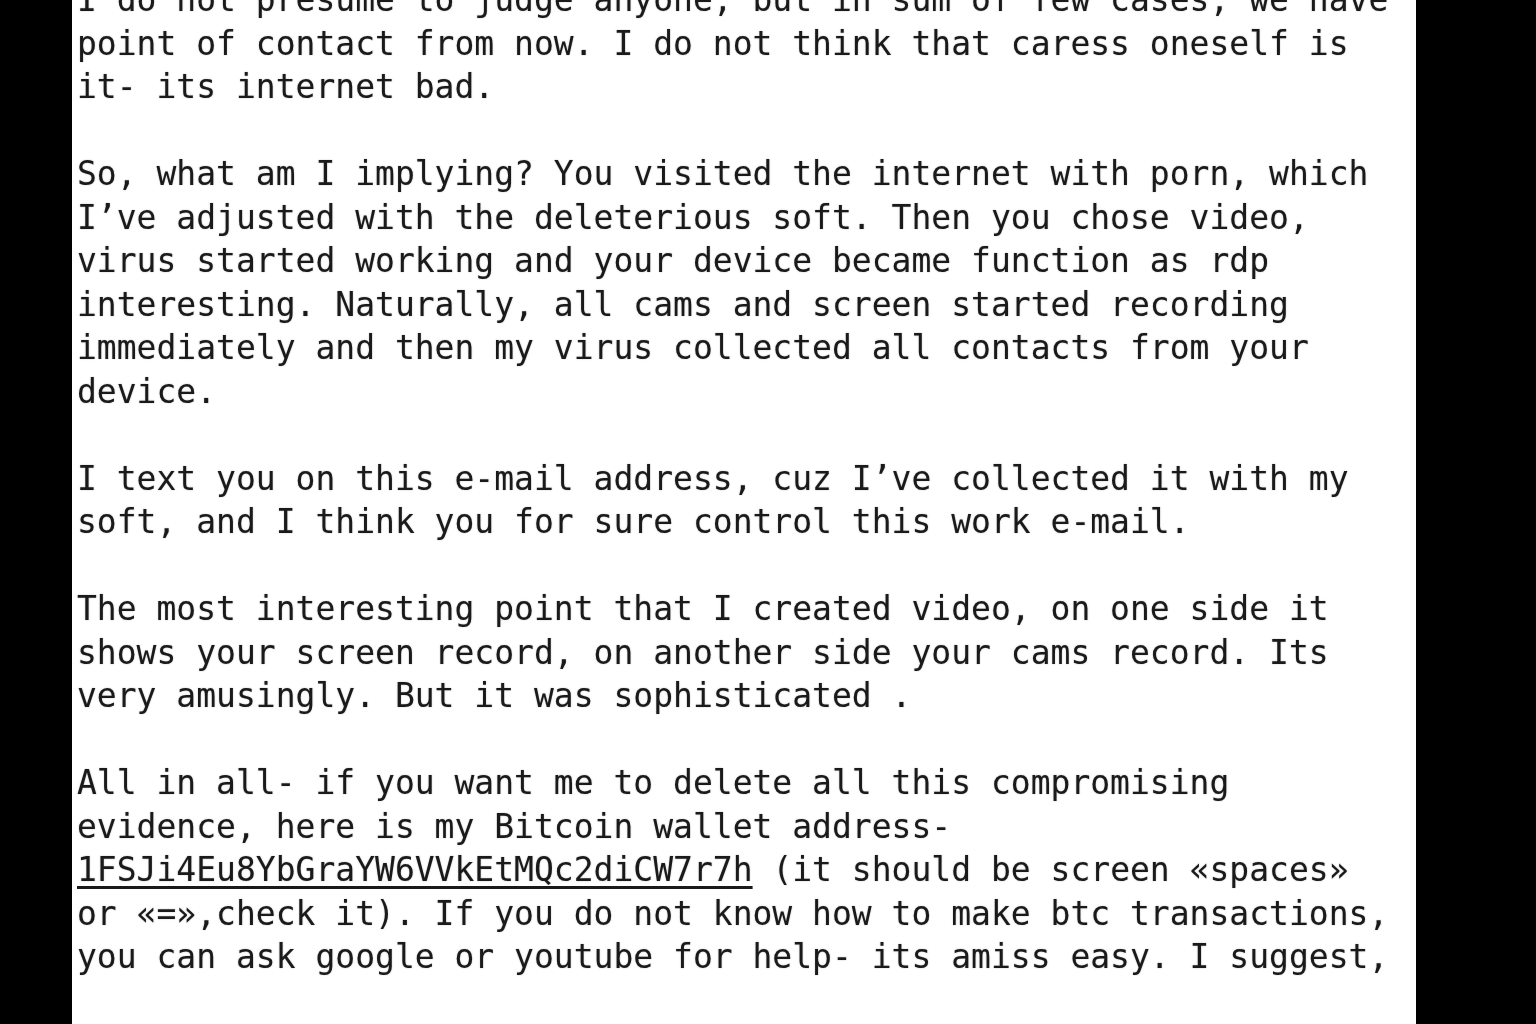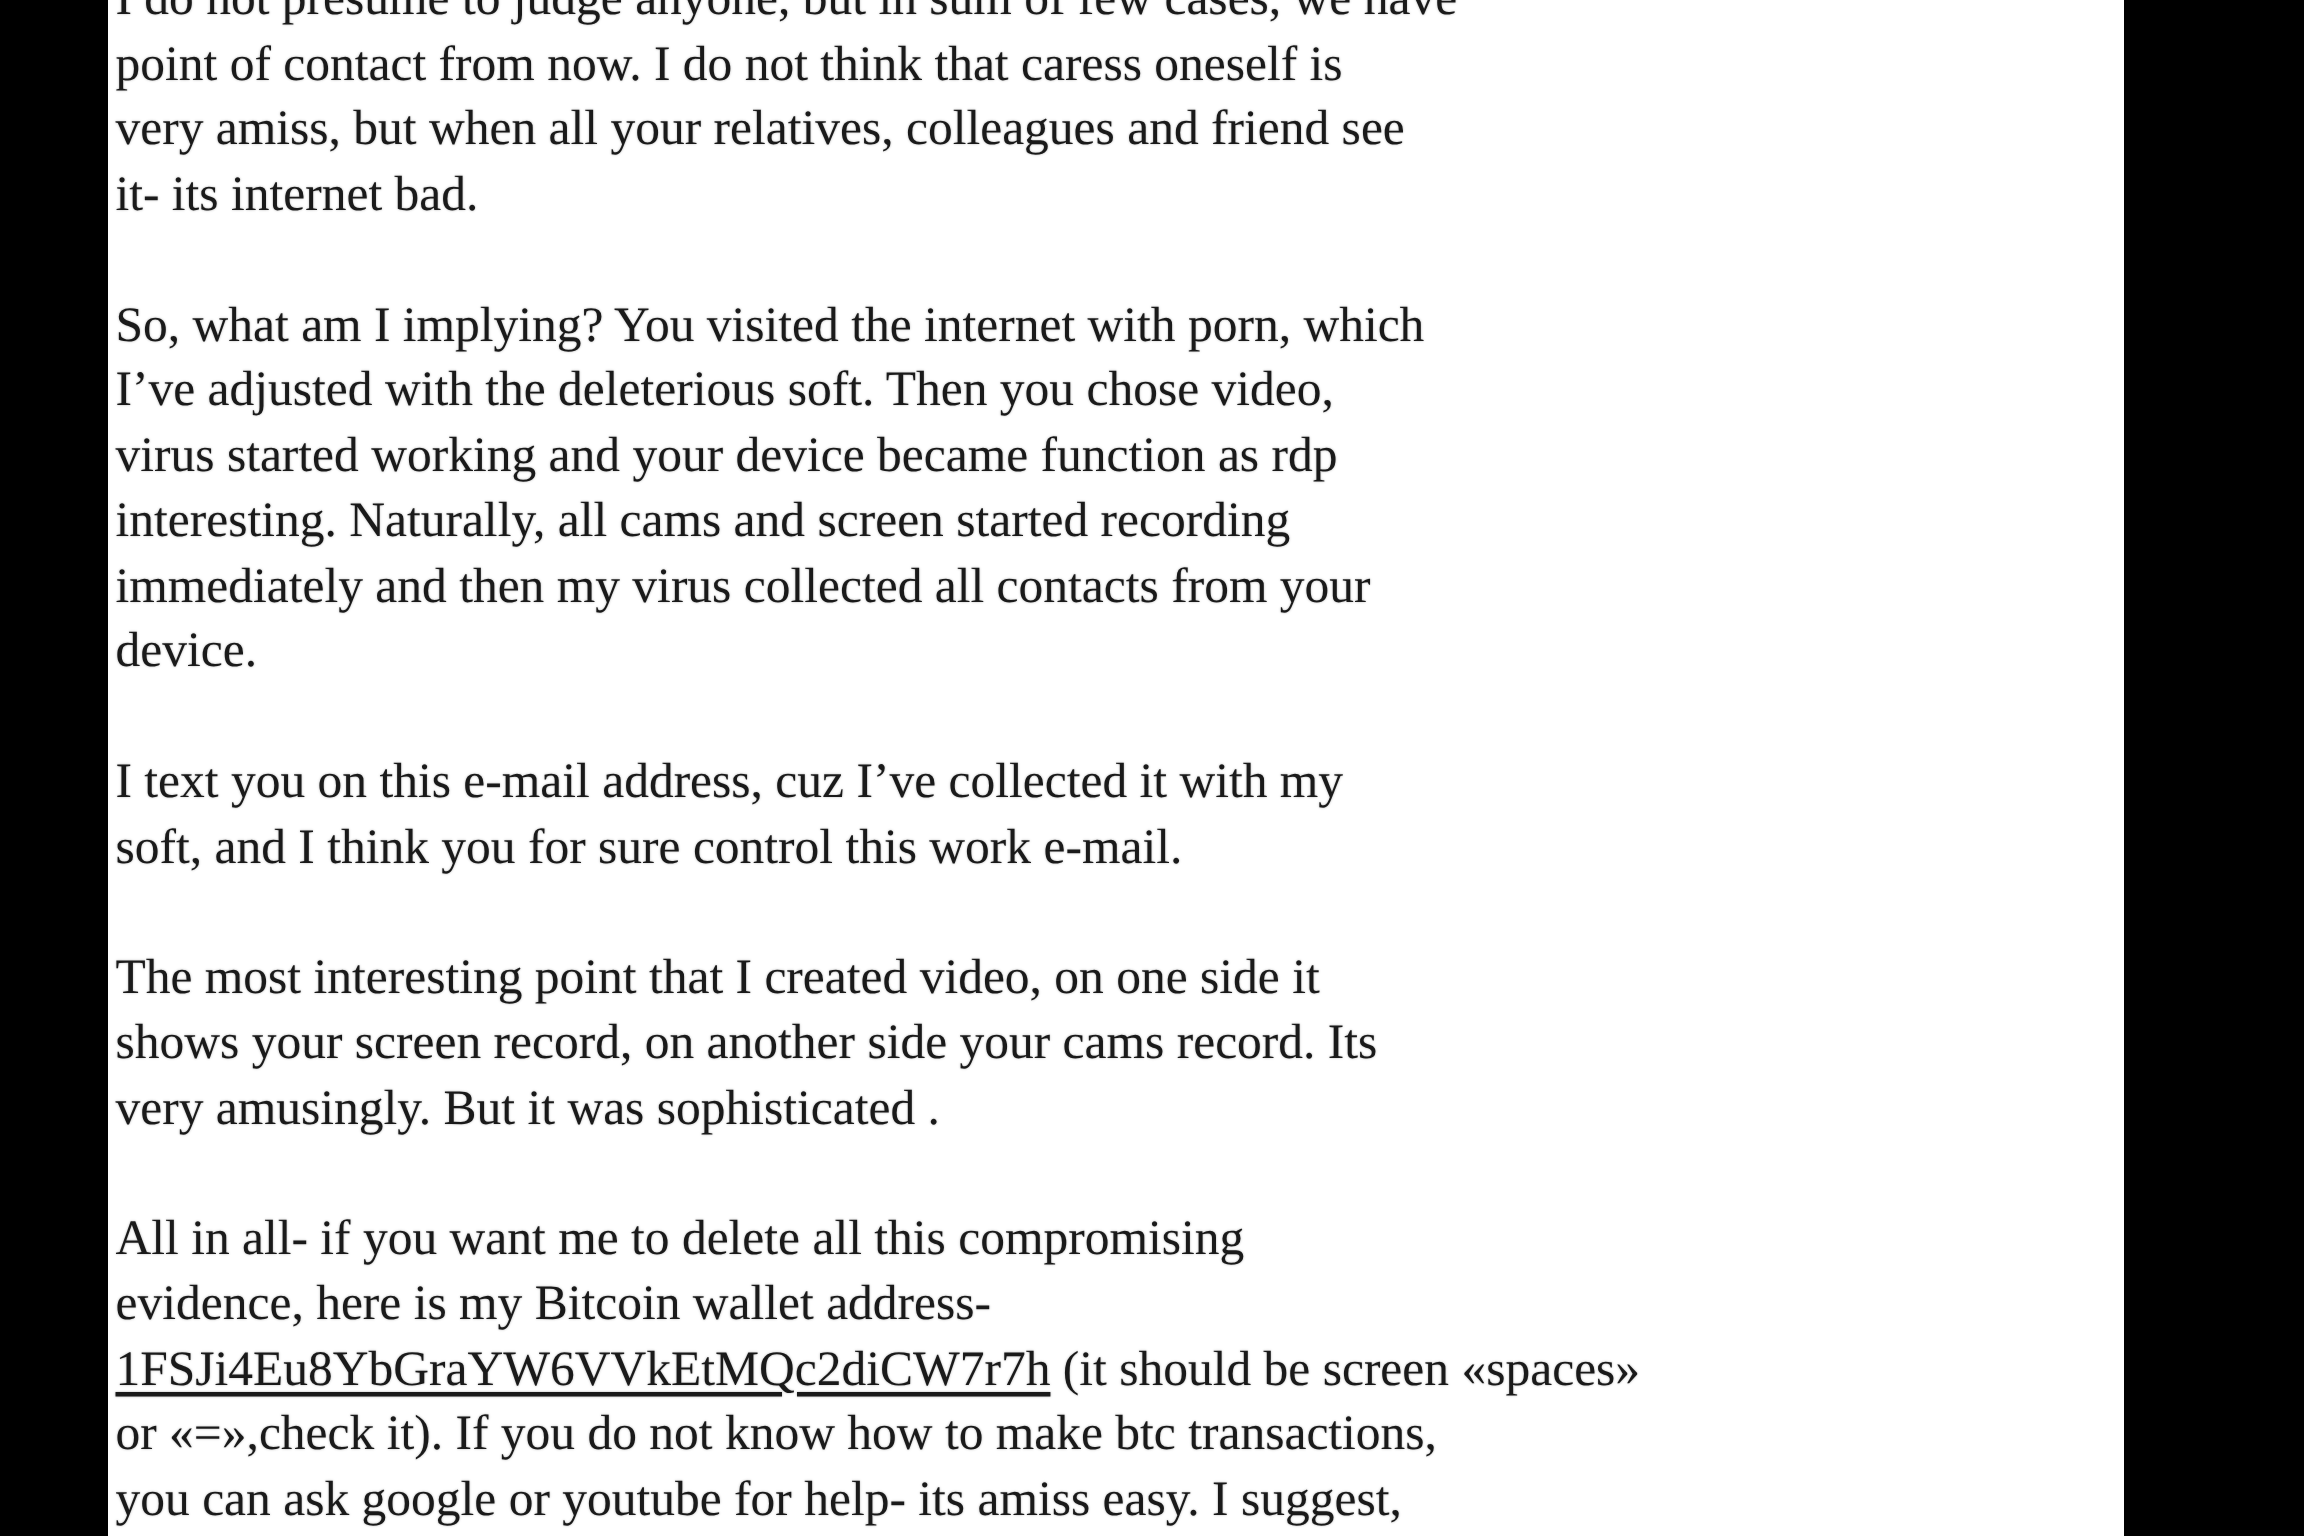--- a/index.html
+++ b/index.html
@@ -39,38 +39,36 @@
     font-family: "DejaVu Sans Mono", "Liberation Mono", monospace;
     font-size: 33px;
     line-height: 43.5px;
     font-weight: normal;
     color: #1a1a1a;
     text-shadow: 0 0 1.5px rgba(26,26,26,0.35);
   }
   .line {
     height: 43.5px;
     white-space: pre;
-    font-family: Liberation Serif, serif;
   }
   .btc-link {
     text-decoration: underline;
     text-decoration-thickness: 3px;
     text-underline-offset: 5px;
   }
 </style>
 </head>
 <body style="background: rgb(0, 0, 0);">
 
 <div class="viewport">
   <div class="side-bar left" style="background: rgb(0, 0, 0);"></div>
   <div class="paper" style="background: rgb(255, 255, 255);">
     <div class="email-body" style="color: rgb(26, 26, 26);">
         <div class="line"><span>I do not presume to judge anyone, but in sum of few cases, we have</span></div>
         <div class="line"><span>point of contact from now. I do not think that caress oneself is</span></div>
-        <div class="line"><span>very amiss, but when all your relatives, colleagues and friend see</span></div>
         <div class="line"><span>it- its internet bad.</span></div>
         <div class="line"><span></span>&nbsp;</div>
         <div class="line"><span>So, what am I implying? You visited the internet with porn, which</span></div>
         <div class="line"><span>I’ve adjusted with the deleterious soft. Then you chose video,</span></div>
         <div class="line"><span>virus started working and your device became function as rdp</span></div>
         <div class="line"><span>interesting. Naturally, all cams and screen started recording</span></div>
         <div class="line"><span>immediately and then my virus collected all contacts from your</span></div>
         <div class="line"><span>device.</span></div>
         <div class="line"><span></span>&nbsp;</div>
         <div class="line"><span>I text you on this e-mail address, cuz I’ve collected it with my</span></div>

